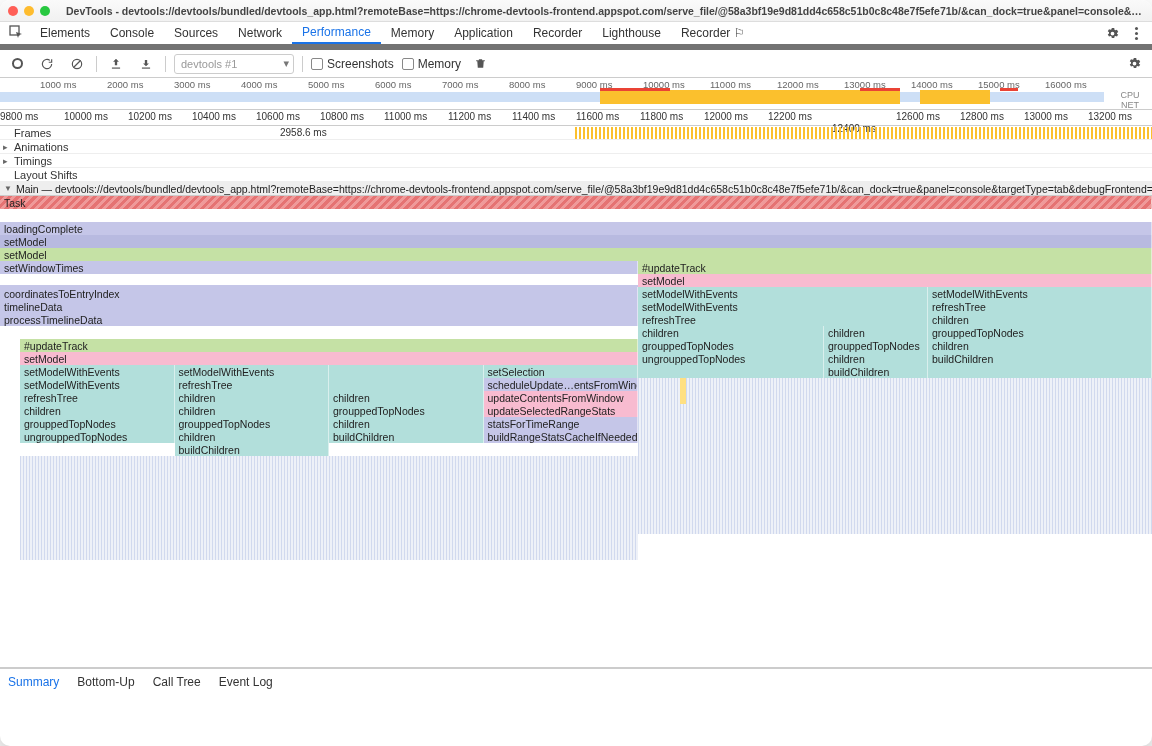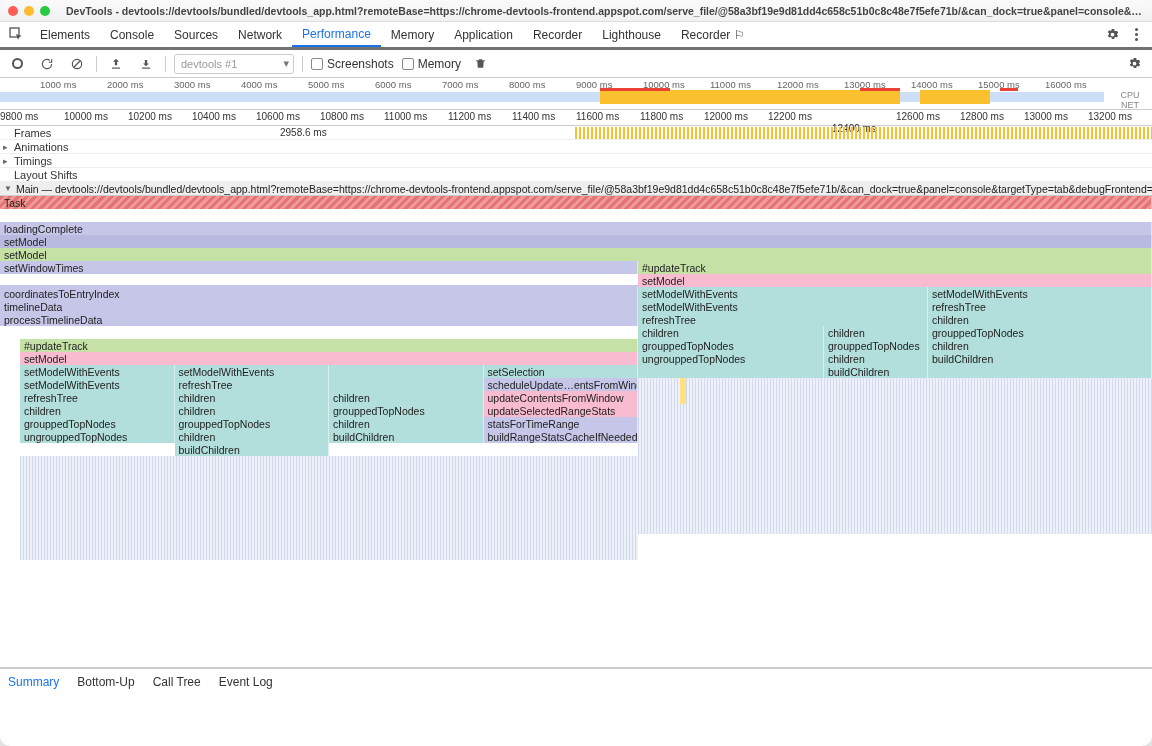--- a/index.html
+++ b/index.html
@@ -3,21 +3,21 @@
 <meta charset="utf-8">
 <style>
   * { box-sizing: border-box; margin: 0; padding: 0; }
   body { font-family: -apple-system, "Helvetica Neue", Arial, sans-serif; font-size: 11px; color: #222; background: #fff; width: 1152px; height: 746px; overflow: hidden; border-radius: 10px; box-shadow: 0 12px 30px rgba(0,0,0,.25); position: relative; }
   .titlebar { height: 22px; display: flex; align-items: center; padding: 0 8px; gap: 6px; font-size: 11px; font-weight: 600; color: #444; border-bottom: 1px solid #ddd; background: linear-gradient(#fafafa,#f1f1f1); }
   .traffic { display: flex; gap: 6px; margin-right: 10px; }
   .traffic span { width: 10px; height: 10px; border-radius: 50%; display: inline-block; }
   .t-r { background:#ff5f57; } .t-y{background:#febc2e;} .t-g{background:#28c840;}
   .title-text { white-space: nowrap; overflow: hidden; text-overflow: ellipsis; flex:1; font-weight:700; font-size:10.5px; }
 
-  .tabbar { height: 28px; display:flex; align-items:center; border-bottom:3px solid #737373; padding: 0 4px; gap:0; }
+  .tabbar { height: 28px; display:flex; align-items:center; border-bottom:6px solid #737373; padding: 0 4px; gap:0; }
   .tabbar .icon-btn { width:26px; height:24px; display:flex; align-items:center; justify-content:center; color:#555; }
   .tabs { display:flex; height:100%; align-items:stretch; }
   .tab { padding: 0 10px; display:flex; align-items:center; font-size:12px; color:#333; cursor:default; }
   .tab.active { color:#1a73e8; border-bottom:2px solid #1a73e8; }
   .spacer{flex:1;}
   .gear-btn { width:24px;height:24px;display:flex;align-items:center;justify-content:center;color:#555;}
   .kebab { width:16px;display:flex;flex-direction:column;align-items:center;gap:2px;}
   .kebab span{width:3px;height:3px;background:#555;border-radius:50%;}
 
   .toolbar { height:28px; display:flex; align-items:center; padding:0 6px; gap:8px; border-bottom:1px solid #ccc; }

